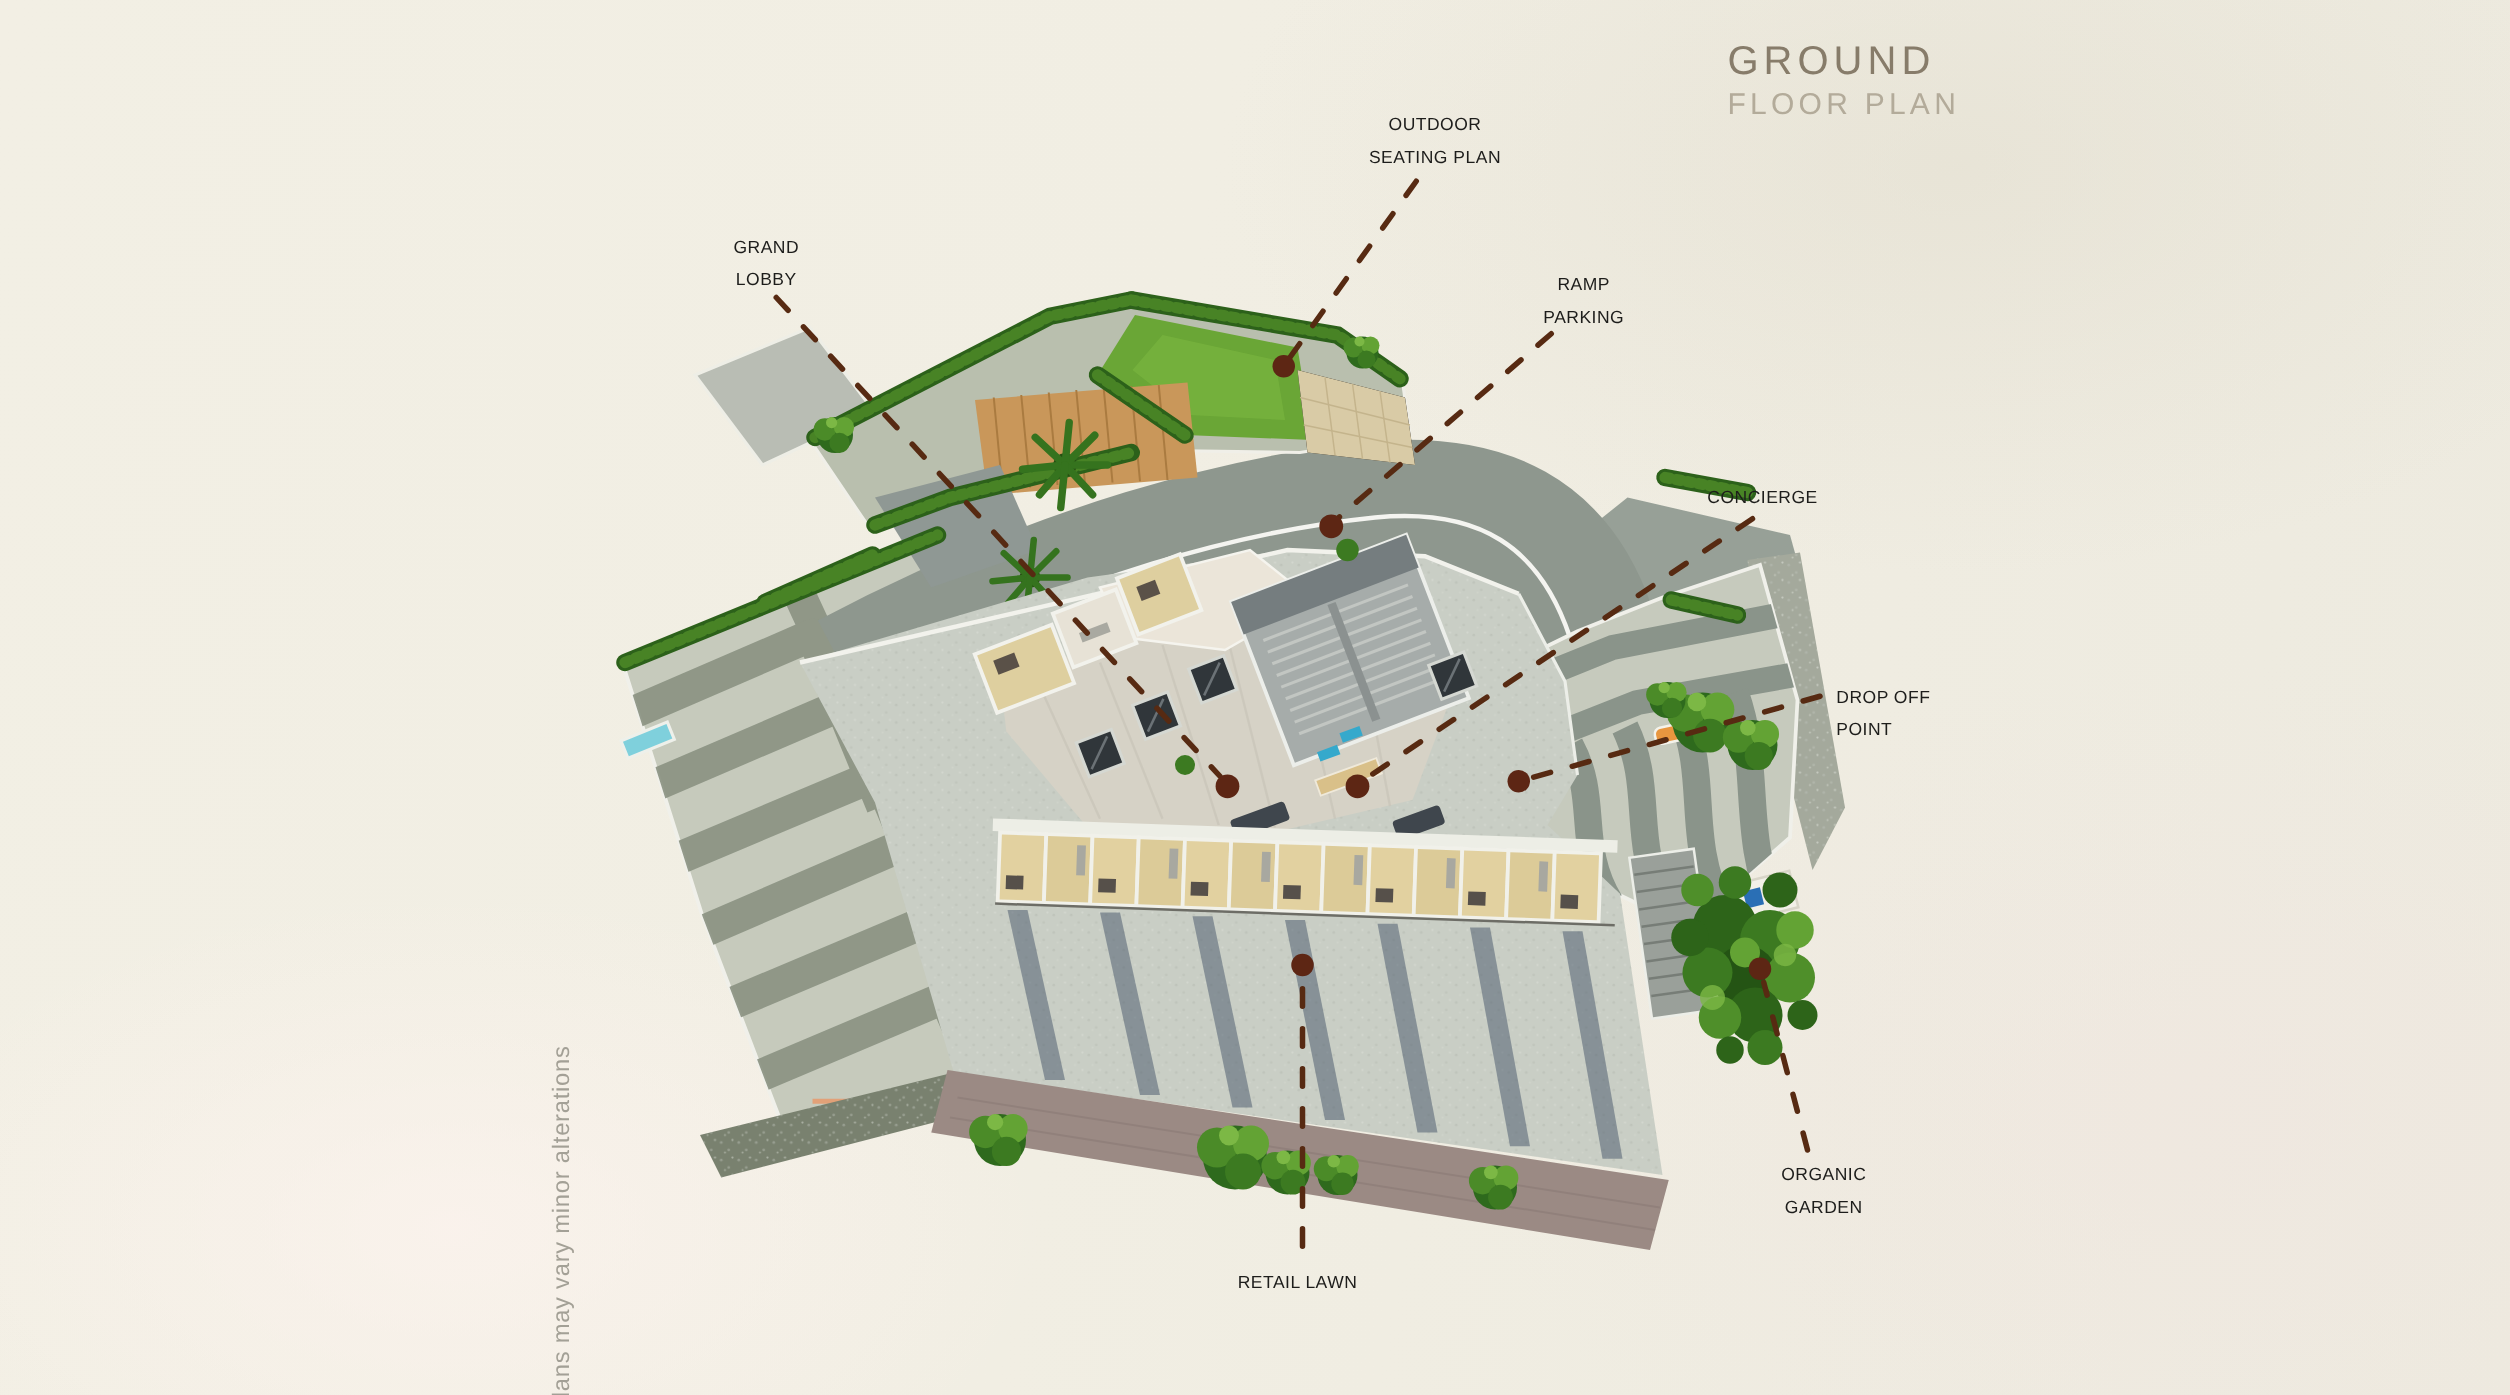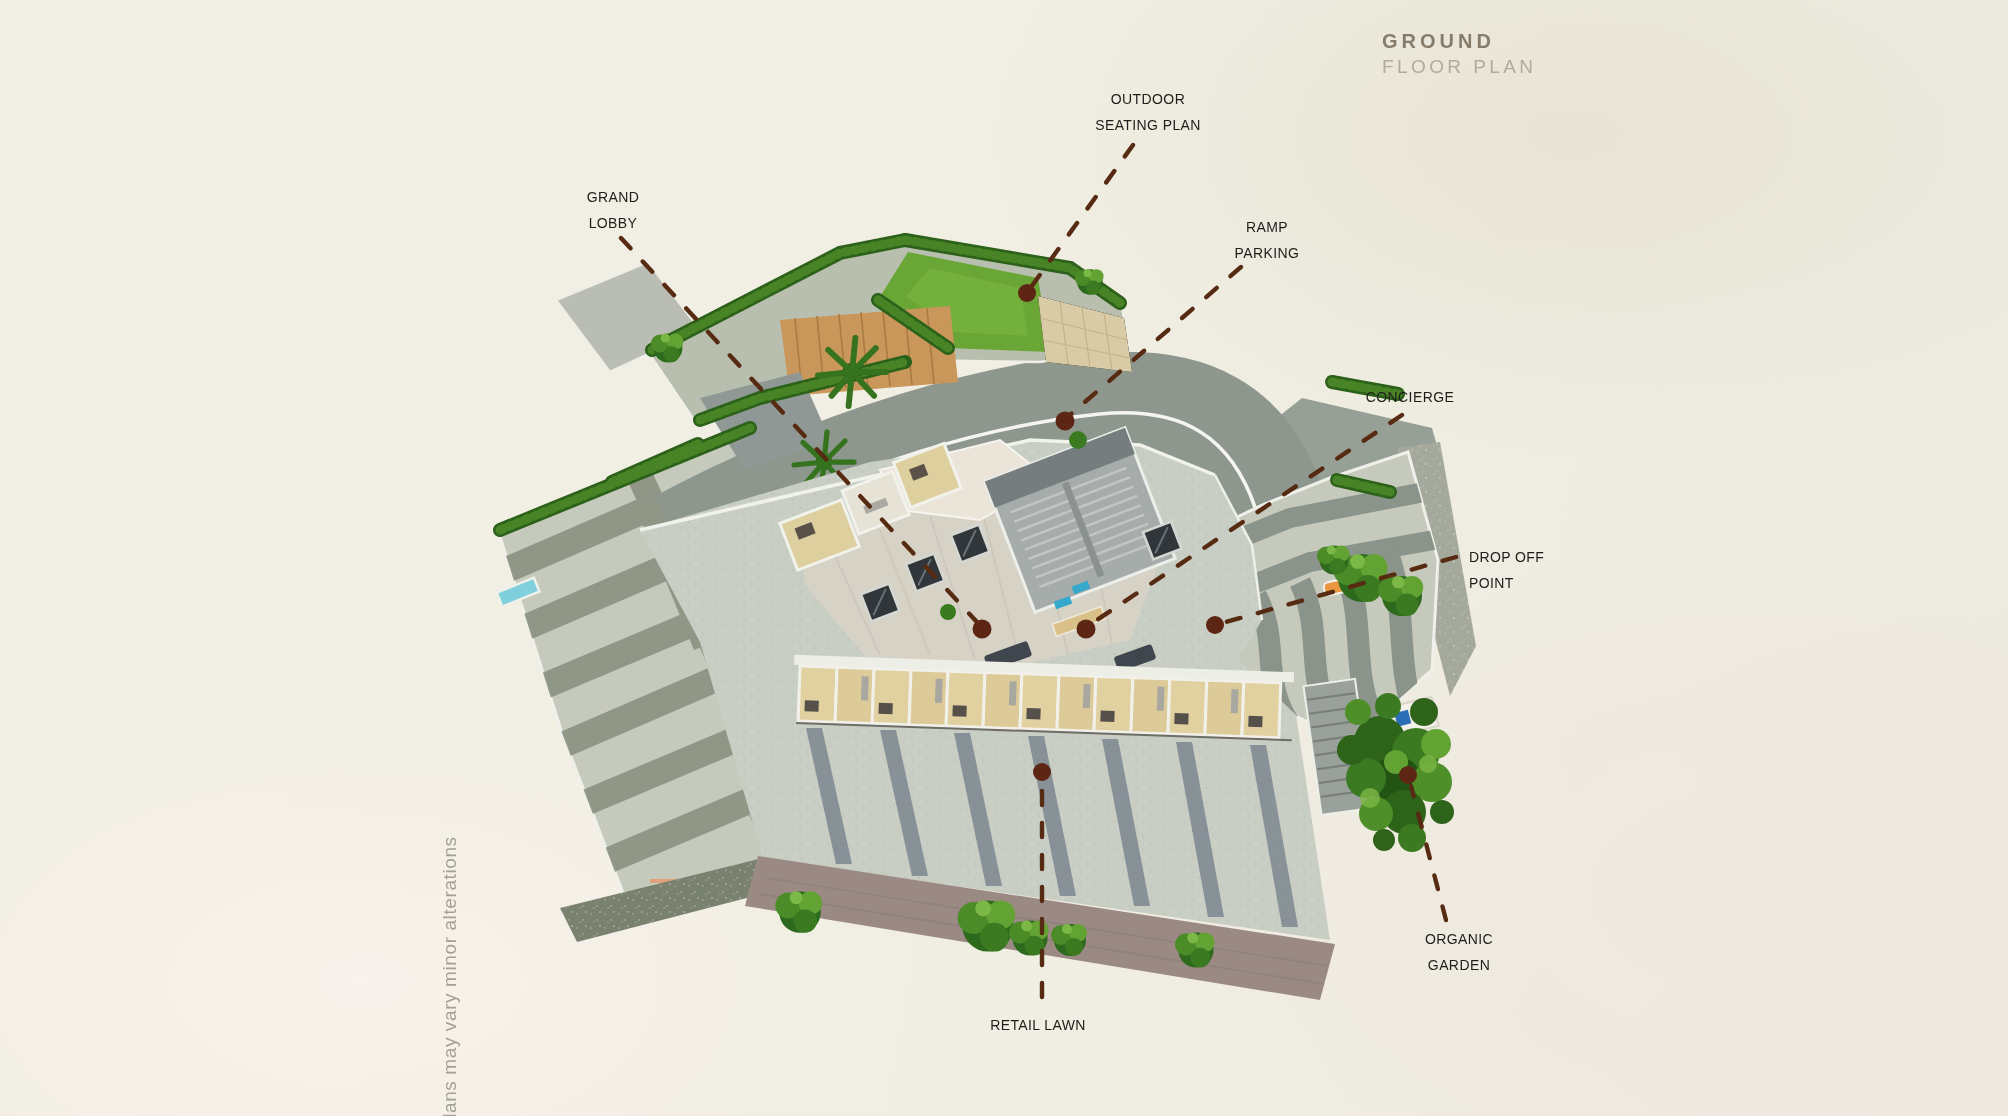--- a/index.html
+++ b/index.html
@@ -12,22 +12,22 @@
       radial-gradient(ellipse 1000px 600px at 88% 80%, rgba(240,229,223,.55), rgba(0,0,0,0) 60%),
       linear-gradient(100deg,#f2efe4 0%,#f1eee3 45%,#edeadf 100%);
   }
   svg{position:absolute;left:0;top:0;}
   .map-label{
     position:absolute;font-weight:400;font-size:14px;line-height:26px;
     color:#1d1d1b;text-align:center;letter-spacing:.4px;white-space:nowrap;
   }
   .map-label.align-left{text-align:left;}
   #title-block{position:absolute;left:1382px;top:30px;color:#877c6a;}
-  #title-line1{font-size:20px;font-weight:700;letter-spacing:4px;color:#877c6a;}
-  #title-line2{font-size:19px;font-weight:400;letter-spacing:3.4px;color:#b3ab9a;margin-top:3px;text-align:center;}
+  #title-line1{font-size:32px;font-weight:400;letter-spacing:4px;color:#877c6a;}
+  #title-line2{font-size:24px;font-weight:400;letter-spacing:3.4px;color:#b3ab9a;margin-top:3px;}
   #disclaimer{
     position:absolute;left:439px;top:1129px;transform-origin:0 0;transform:rotate(-90deg);
     font-size:19px;color:#a3a096;letter-spacing:.6px;white-space:nowrap;font-weight:400;
   }
 </style>
 </head>
 <body>
 
 <div id="stage">
 

